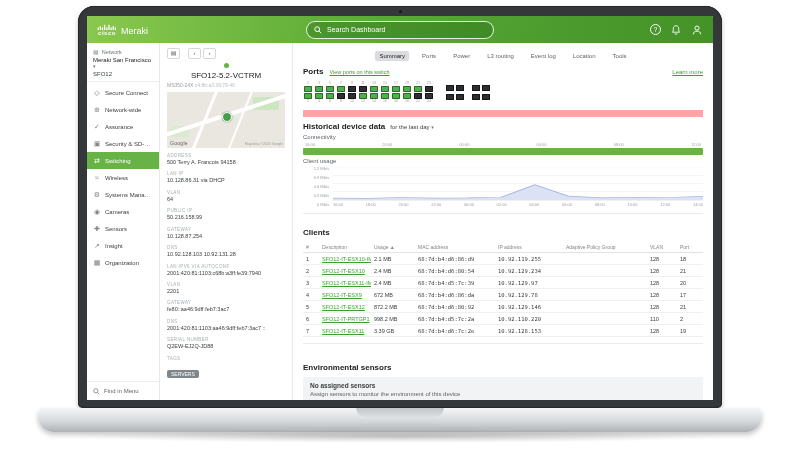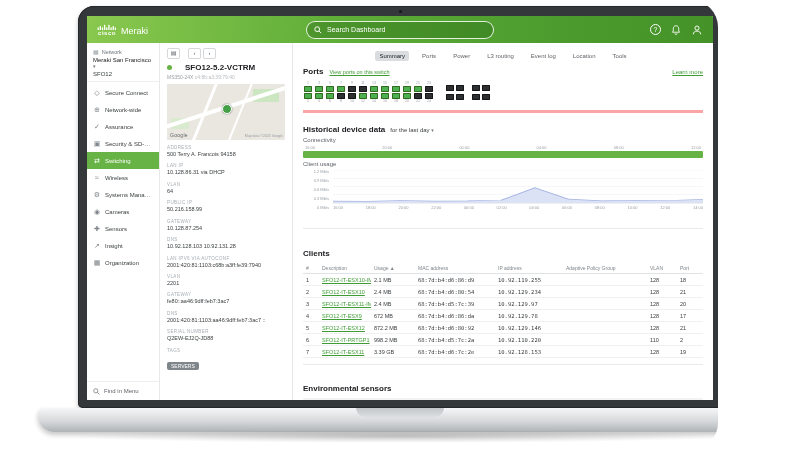--- a/index.html
+++ b/index.html
@@ -1,17 +1,17 @@
 <!DOCTYPE html>
 <html><head>
 <meta charset="utf-8">
 <style>
   html,body{margin:0;padding:0;width:800px;height:450px;background:#fff;
     font-family:"Liberation Sans",sans-serif;}
-  .stage{position:relative;width:718px;height:450px;overflow:hidden;border-radius:27px;}
+  .stage{position:relative;width:800px;height:450px;overflow:hidden;}
 
   
   .bezel{position:absolute;left:78px;top:6px;width:644px;height:402px;background:#35383b;
     border-radius:16px 16px 5px 5px;box-shadow:inset 0 0 0 1px #26282a,0 2px 4px rgba(0,0,0,.25);}
   .camera{position:absolute;left:50%;top:4px;width:3px;height:3px;margin-left:-1.5px;border-radius:50%;background:#16171a;}
   .base{position:absolute;left:38px;top:408px;width:724px;height:24px;
     background:linear-gradient(#f5f6f7,#d6d9db 55%,#aeb2b6);border-radius:5px 5px 16px 16px;
     box-shadow:0 3px 5px rgba(0,0,0,.22);}
   .notch{position:absolute;left:50%;top:0;transform:translateX(-50%);width:88px;height:9px;
     background:linear-gradient(#c2c6c9,#dcdfe2);border-radius:0 0 9px 9px;}
@@ -58,21 +58,21 @@
   .find{margin-top:auto;border-top:1px solid #eceef0;display:flex;align-items:center;gap:4px;height:18px;
     padding:0 6px;color:#5f6368;font-size:6px;cursor:pointer;}
   .find svg{width:7px;height:7px;}
 
   
   .device{flex:0 0 118px;width:118px;border-right:1px solid #e6e8ea;padding:5px 7px;overflow:hidden;background:#fff;box-sizing:content-box;}
   .dtoolbar{display:flex;align-items:center;gap:2px;margin-bottom:4px;}
   .tbtn{font-family:inherit;background:#fff;border:1px solid #d5d8db;border-radius:2px;font-size:6px;
     color:#5f6368;height:11px;min-width:13px;line-height:9px;padding:0 2px;cursor:pointer;}
   .tsep{width:4px;}
-  .dtitle{display:flex;align-items:center;gap:13px;font-size:8px;font-weight:bold;color:#202124;}
+  .dtitle{display:flex;align-items:center;gap:3px;font-size:8px;font-weight:normal;color:#202124;flex-direction:column;}
   .dot{width:5px;height:5px;border-radius:50%;background:#67b346;flex:0 0 5px;}
   .dsub{font-size:5px;color:#9aa0a6;margin:2px 0 4px;}
   .dmac{color:#b9bdc1;}
   .map{position:relative;height:56px;background:#e9e7df;border-radius:1px;overflow:hidden;margin-bottom:5px;cursor:grab;}
   .road-a{position:absolute;left:-12px;top:20px;width:150px;height:4px;background:#fff;transform:rotate(-18deg);}
   .road-b{position:absolute;left:34px;top:-12px;width:3px;height:92px;background:#fff;transform:rotate(22deg);}
   .road-c{position:absolute;left:70px;top:-12px;width:2px;height:92px;background:#fff;transform:rotate(22deg);}
   .park{position:absolute;right:6px;top:5px;width:26px;height:13px;background:#cde6c2;border-radius:1px;}
   .park2{position:absolute;left:4px;top:34px;width:18px;height:11px;background:#d8ebcf;border-radius:1px;}
   .marker{position:absolute;left:50%;top:42%;width:8px;height:8px;margin:-4px;background:#43a047;
@@ -97,34 +97,34 @@
   .pdiag{display:flex;align-items:center;gap:12px;margin:5px 0 7px;}
   .pmain{display:flex;gap:1px;}
   .pcol{width:10px;display:flex;flex-direction:column;align-items:center;}
   .pnum{font-size:3.5px;color:#9aa0a6;height:4px;line-height:4px;}
   .port{width:8px;height:6px;border-radius:1px;margin:.5px 0;cursor:pointer;}
   .port.on{background:#4caf50;box-shadow:inset 0 0 0 1px #33691e;}
   .port.off{background:#2d2f31;box-shadow:inset 0 0 0 1px #141516;}
   .psfp{display:flex;gap:8px;}
   .sfp-group{display:grid;grid-template-columns:repeat(2,8px);gap:2px;}
 
-  .hist-sec{border-top:3px solid #fca5a5;padding-top:12px;}
+  .hist-sec{border-top:7px solid #fca5a5;padding-top:5px;}
   .hist-head{display:flex;align-items:baseline;gap:5px;margin-bottom:3px;}
   .range{font-size:6px;color:#3c4043;cursor:pointer;}
   .sub-label{font-size:6px;color:#5f6368;margin:3px 0 2px;}
   .conn-ticks{display:flex;justify-content:space-between;font-size:4px;color:#9aa0a6;padding:0 2px;margin-bottom:1px;}
   .conn-bar{height:7px;background:#67b346;border-radius:1px;}
   .usage{display:flex;gap:4px;margin-top:3px;}
   .ycol{flex:0 0 26px;width:26px;display:flex;flex-direction:column;justify-content:space-between;align-items:flex-end;}
   .ylab{font-size:4px;color:#9aa0a6;line-height:1;}
   .chart-col{flex:1;min-width:0;}
   .usage-svg{display:block;width:100%;height:34px;border:1px solid #eef0f2;border-width:0 0 1px 0;box-sizing:border-box;}
   .xticks{display:flex;justify-content:space-between;font-size:4px;color:#9aa0a6;margin-top:1px;}
 
-  .clients-sec{border-top:1px solid #e8eaec;margin-top:18px;padding-top:13px;}
+  .clients-sec{border-top:1px solid #e8eaec;margin-top:6px;padding-top:7px;}
   table.clients{width:100%;border-collapse:collapse;margin-top:3px;table-layout:fixed;}
   .clients th{font-size:5px;color:#80868b;font-weight:normal;text-align:left;padding:2px 3px;
     border-bottom:1px solid #e0e3e6;white-space:nowrap;overflow:hidden;cursor:pointer;}
   .clients td{font-size:5.5px;color:#3c4043;padding:2.5px 3px;border-bottom:1px solid #eef0f2;
     white-space:nowrap;overflow:hidden;}
   .clients th:nth-child(1){width:10px;}
   .clients th:nth-child(3){width:38px;}
   .clients th:nth-child(4){width:74px;}
   .clients th:nth-child(5){width:62px;}
   .clients th:nth-child(6){width:78px;}

